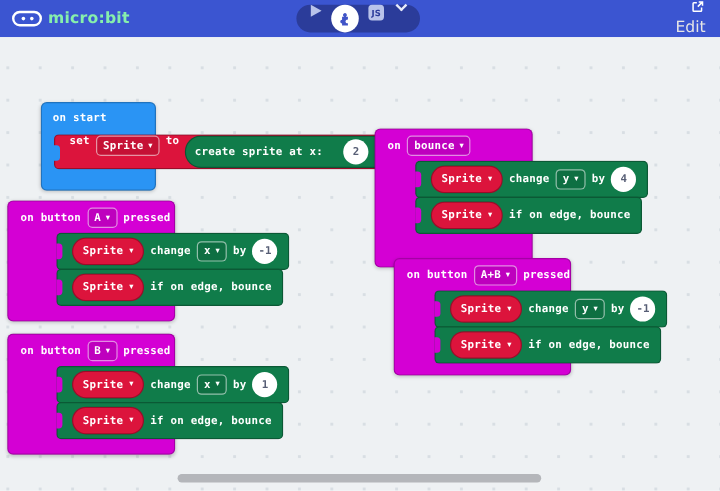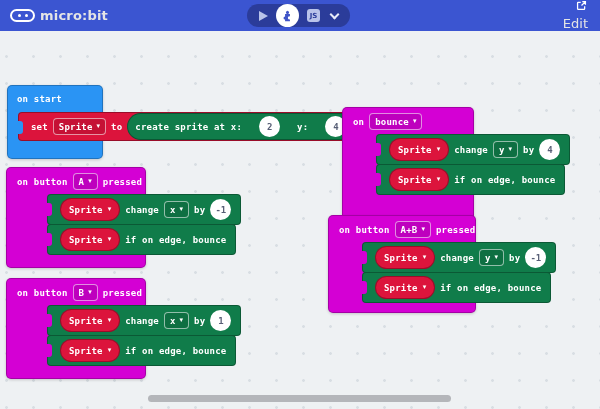--- a/index.html
+++ b/index.html
@@ -4,48 +4,48 @@
 <style>
   * { margin:0; padding:0; box-sizing:border-box; }
   html,body { width:600px; height:409px; }
   body { position:relative; overflow:hidden; background:#fff; font-family:"DejaVu Sans", sans-serif; }
 
   
   .appbar { position:absolute; top:0; left:0; right:0; height:31px; background:var(--header-blue); }
   .brand { position:absolute; left:10px; top:0; height:31px; display:flex; align-items:center; gap:5px; }
   .logo-oval { width:25px; height:13px; border:2.5px solid #fff; border-radius:9px; display:flex; align-items:center; justify-content:center; gap:4px; }
   .logo-dot { width:3px; height:3px; background:#fff; border-radius:50%; }
-  .brand-text { font-weight:bold; font-size:13px; color:#e5e5e5; letter-spacing:.2px; }
-  .toolbar { position:absolute; left:247px; top:4px; height:23px; border-radius:12px; background:var(--toolbar-pill); display:flex; align-items:center; gap:11px; padding:0 12px; }
+  .brand-text { font-weight:bold; font-size:13px; color:#86efac; letter-spacing:.2px; }
+  .toolbar { position:absolute; left:247px; top:4px; height:23px; border-radius:12px; background:var(--toolbar-pill); display:flex; gap:11px; padding:0 12px; }
   .play-icon { width:0; height:0; border-left:9px solid var(--icon-light); border-top:5.5px solid transparent; border-bottom:5.5px solid transparent; }
   .blocks-btn { width:23px; height:23px; background:#fff; border-radius:50%; display:flex; align-items:center; justify-content:center; margin:0 -3px; }
   .js-badge { width:13px; height:13px; background:var(--icon-light); border-radius:3px; display:flex; align-items:center; justify-content:center; font-weight:bold; font-size:7px; color:var(--toolbar-pill); }
   .chev { width:7px; height:7px; border-right:2px solid #e8ecfa; border-bottom:2px solid #e8ecfa; transform:rotate(45deg); margin-top:-3px; }
   .edit-btn { position:absolute; right:12px; top:0; height:31px; display:flex; align-items:flex-end; gap:5px; color:#e5e5e5; font-size:13px; cursor:pointer;flex-direction:column; }
 
   
   .canvas { position:absolute; top:31px; left:0; right:0; bottom:0; background-color:var(--canvas-bg);
             background-image:radial-gradient(circle, var(--dot-color) 1.1px, transparent 1.6px);
             background-size:27px 27px; background-position:20px 12px; }
   .hscroll { position:absolute; left:148px; top:364px; width:303px; height:7px; border-radius:4px; background:var(--scrollbar); }
 
   
   .btxt { font-family:"DejaVu Sans Mono", monospace; font-weight:bold; font-size:9px; color:#fff; letter-spacing:.2px; white-space:nowrap; }
   .arrow { font-size:7px; color:#fff; line-height:1; }
   .event-block { position:absolute; background:var(--input-magenta); border:1px solid rgba(0,0,0,.22); border-radius:5px; box-shadow:0 1px 3px rgba(0,0,0,.18); }
-  .start-block { position:absolute; background:var(--basic-blue); border:1px solid rgba(0,0,0,.22); border-radius:5px; box-shadow:0 1px 3px rgba(0,0,0,.18); }
+  .start-block { position:absolute; background:var(--basic-blue); border:1px solid rgba(0,0,0,.22); border-radius:5px; box-shadow:0 1px 3px rgba(0,0,0,.18);margin-left:27px; }
   .ev-header { display:flex; align-items:center; gap:5px; padding:5px 8px 4px 10px; }
   .chip { display:inline-flex; align-items:center; gap:4px; height:17px; padding:0 5px; border:1px solid rgba(255,255,255,.55); background:rgba(0,0,0,.10); border-radius:4px; cursor:pointer; }
   .stack { display:flex; flex-direction:column; align-items:flex-start; width:max-content; }
   .stmt { position:relative; display:flex; align-items:center; gap:5px; height:31px; margin-top:-1px; padding:0 9px 0 12px; background:var(--game-green); border:1px solid rgba(0,0,0,.28); border-radius:4px; width:max-content; }
   .stmt:first-child { margin-top:0; }
   .stmt::before, .setrow::before { content:""; position:absolute; left:-1px; top:8px; width:5px; height:13px; background:var(--behind); border-radius:0 3px 3px 0; }
   .varpill { display:inline-flex; align-items:center; gap:5px; height:23px; padding:0 8px; background:var(--variables-red); border:1px solid rgba(0,0,0,.3); border-radius:12px; cursor:pointer; }
   .numpill { display:inline-flex; align-items:center; justify-content:center; min-width:21px; height:21px; padding:0 5px; background:#fff; border-radius:11px; font-family:"DejaVu Sans Mono", monospace; font-weight:bold; font-size:9px; color:var(--field-text); cursor:text; }
-  .setrow { position:relative; display:flex; align-items:center; gap:5px; height:29px; margin:8px 0 0 10px; padding:0 6px 0 12px; background:var(--variables-red); border:1px solid rgba(0,0,0,.3); border-radius:4px; width:max-content; }
+  .setrow { position:relative; display:flex; align-items:flex-start; gap:5px; height:29px; margin:8px 0 0 10px; padding:0 6px 0 12px; background:var(--variables-red); border:1px solid rgba(0,0,0,.3); border-radius:4px; width:max-content; }
   .reporter { display:inline-flex; align-items:center; gap:17px; height:27px; padding:0 7px; background:var(--game-green); border:1px solid rgba(0,0,0,.3); border-radius:14px; }
   .start-label { padding:8px 9px 0 9px; display:block; }
 </style>
 </head>
 <body>
 
 <div class="appbar">
   <div class="brand">
     <span class="logo-oval">
       <span class="logo-dot"></span>
@@ -153,21 +153,21 @@
       <div class="stmt">
         <span class="varpill">
           <span class="btxt">Sprite</span>
           <span class="arrow">▾</span>
         </span>
         <span class="btxt">if on edge, bounce</span>
       </div>
     </div>
   </div>
 
-  <div class="event-block" style="left:342px; top:76px; width:132px; height:116px;">
+  <div class="event-block" style="left:312px; top:76px; width:132px; height:116px;">
     <div class="ev-header">
       <span class="btxt">on</span>
       <span class="chip">
         <span class="btxt">bounce</span>
         <span class="arrow">▾</span>
       </span>
     </div>
     <div class="stack" style="margin-left:33px; --behind:var(--input-magenta);">
       <div class="stmt">
         <span class="varpill">

